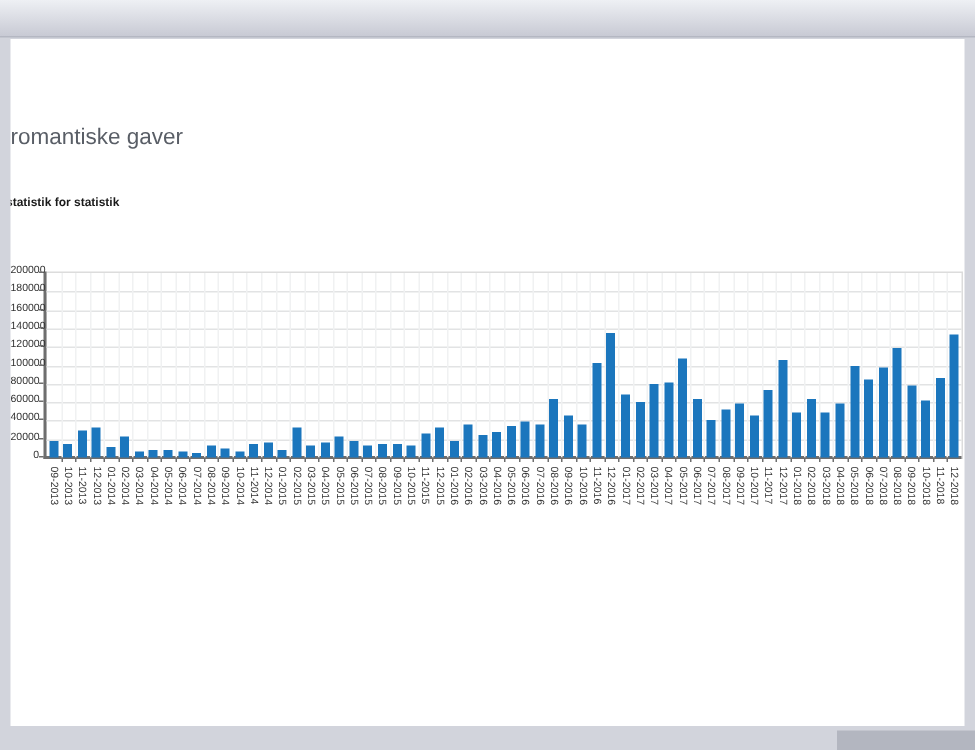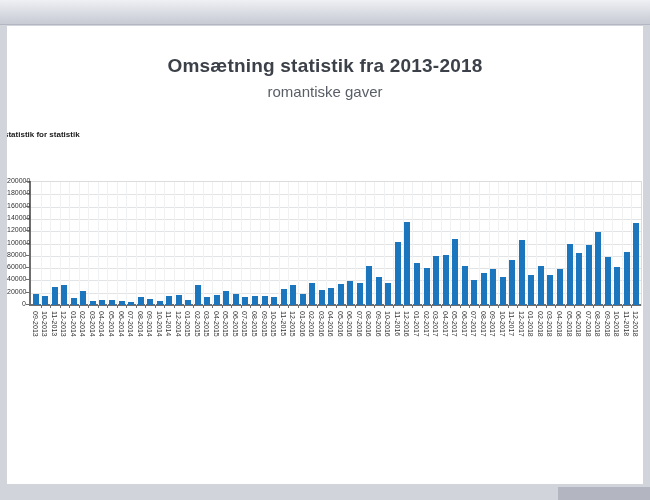--- a/index.html
+++ b/index.html
@@ -23,21 +23,21 @@
     position:absolute; left:558px; top:487px; width:92px; height:13px;
     background:#b3b6c0;
   }
   .main-title {
     position:absolute; top:29px; left:0; width:100%;
     text-align:center; font-size:19px; font-weight:bold;
     color:#3c4149; letter-spacing:0.2px;
   }
   .subtitle {
     position:absolute; top:57px; left:0; width:100%;
-    text-align:center; font-size:15px; color:#595e66;
+    text-align:left; font-size:15px; color:#595e66;
   }
   .section-label {
     position:absolute; top:104px; left:-3px;
     font-size:8px; font-weight:bold; color:#1a1a1a;
   }
   .chart { position:absolute; left:0; top:0; width:636px; height:458px; }
   .chart-title {
     position:absolute; top:128px; left:23px; width:612px;
     text-align:center; font-size:8px; color:#333;
   }
@@ -63,21 +63,20 @@
     font-size:7px; line-height:8px; color:#333;
     white-space:nowrap;
   }
 </style>
 </head>
 <body>
 
 <div class="frame-top"></div>
 
 <div class="page">
-  <div class="main-title">Omsætning statistik fra 2013-2018</div>
   <div class="subtitle">romantiske gaver</div>
   <div class="section-label">statistik for statistik</div>
 
   <div class="chart">
     <div class="plot">
       <div class="axis-y"></div>
       <div class="axis-x"></div>
     <div class="gridline-h" style="top: 12.3px;"></div>
         <div class="gridline-h" style="top: 24.6px;"></div>
         <div class="gridline-h" style="top: 36.9px;"></div>

